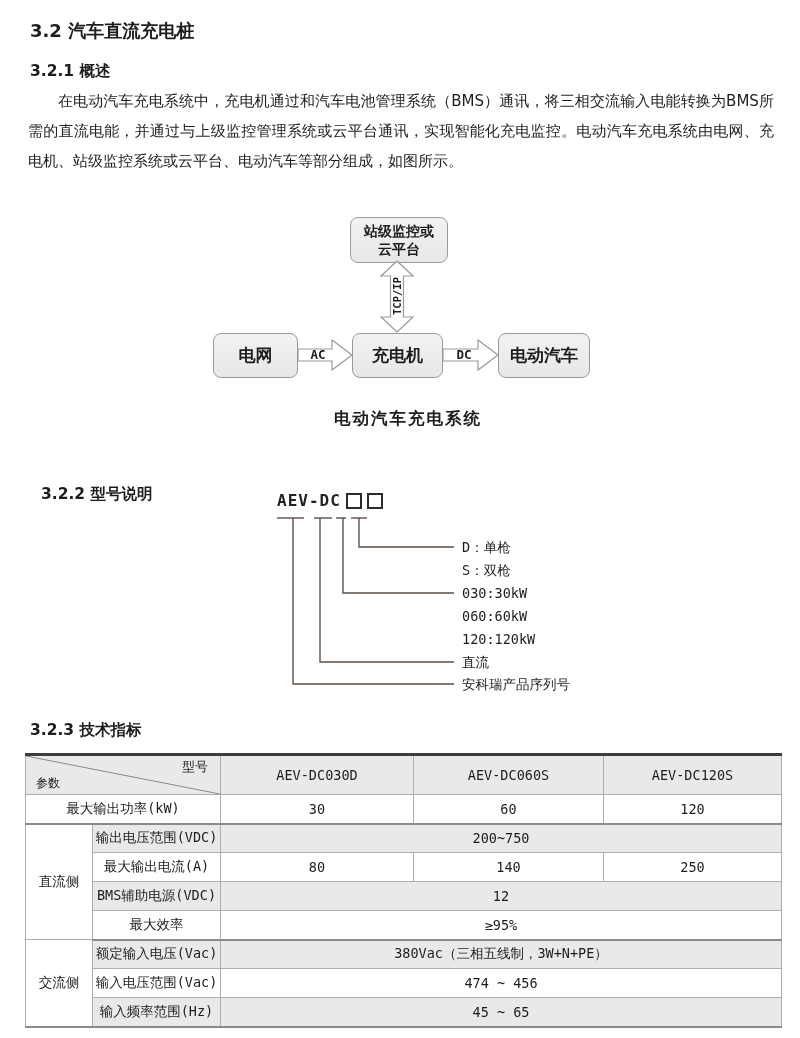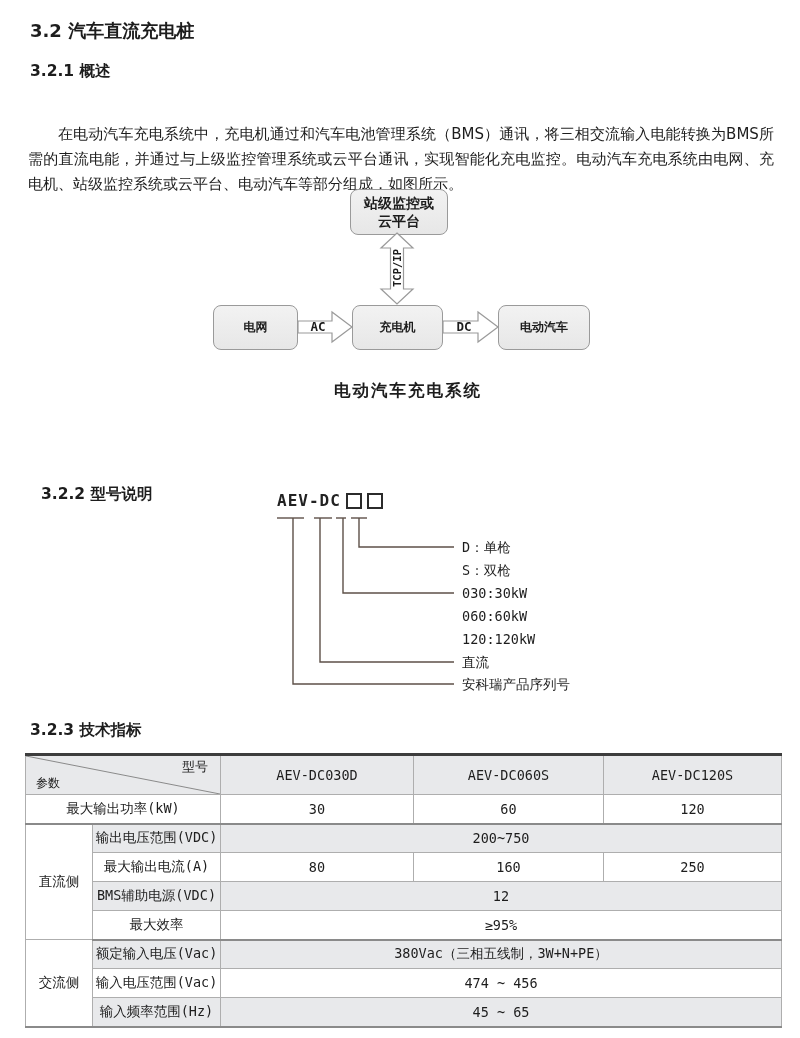--- a/index.html
+++ b/index.html
@@ -10,31 +10,31 @@
   .mono { font-family:"DejaVu Sans Mono","DejaVu Sans",monospace; }
 
   
   .h1 { position:absolute; left:30px; top:19px; font-size:18px; font-weight:bold; }
   .h2 { position:absolute; left:30px; font-size:15.5px; font-weight:bold; }
   #h321 { top:61px; } #h322 { top:484px;margin-left:11px; } #h323 { top:720px; }
 
   
   .para {
     position:absolute; left:28px; top:86px; width:746px;
-    font-size:15px; line-height:25px; text-align:justify; text-indent:2em;margin-top:36px;
-  }
-
-  
-  .sysdiag { position:absolute; left:0; top:177px; width:800px; height:235px; }
+    font-size:15px; line-height:30px; text-align:justify; text-indent:2em;
+  }
+
+  
+  .sysdiag { position:absolute; left:0; top:205px; width:800px; height:235px; }
   .dbox {
     position:absolute; box-sizing:border-box;
     background:linear-gradient(#f2f2f2,#e7e7e7);
     border:1px solid #9a9a9a; border-radius:8px;
     display:flex; align-items:center; justify-content:center;
-    font-weight:bold; font-size:12px; text-align:center;
+    font-weight:bold; font-size:17px; text-align:center;
   }
   #cloudBox { left:350px; top:12px; width:98px; height:46px; font-size:14px; line-height:18px; flex-direction:column; }
   #gridBox { left:213px; top:128px; width:85px; height:45px; }
   #chargerBox { left:352px; top:128px; width:91px; height:45px; }
   #evBox { left:498px; top:128px; width:92px; height:45px; }
   .sysdiag svg { position:absolute; left:0; top:0; }
   .dcaption {
     position:absolute; left:0; top:203px; width:816px; text-align:center;
     font-weight:bold; font-size:16.5px; letter-spacing:2px;
   }
@@ -170,21 +170,21 @@
       <td class="mono">120</td>
     </tr>
     <tr>
       <td rowspan="4" class="sepb">直流侧</td>
       <td class="g">输出电压范围(VDC)</td>
       <td colspan="3" class="g mono">200~750</td>
     </tr>
     <tr>
       <td>最大输出电流(A)</td>
       <td class="mono">80</td>
-      <td class="mono">160</td>
+      <td class="mono">140</td>
       <td class="mono">250</td>
     </tr>
     <tr>
       <td class="g">BMS辅助电源(VDC)</td>
       <td colspan="3" class="g mono">12</td>
     </tr>
     <tr class="sep">
       <td>最大效率</td>
       <td colspan="3" class="mono">≥95%</td>
     </tr>

